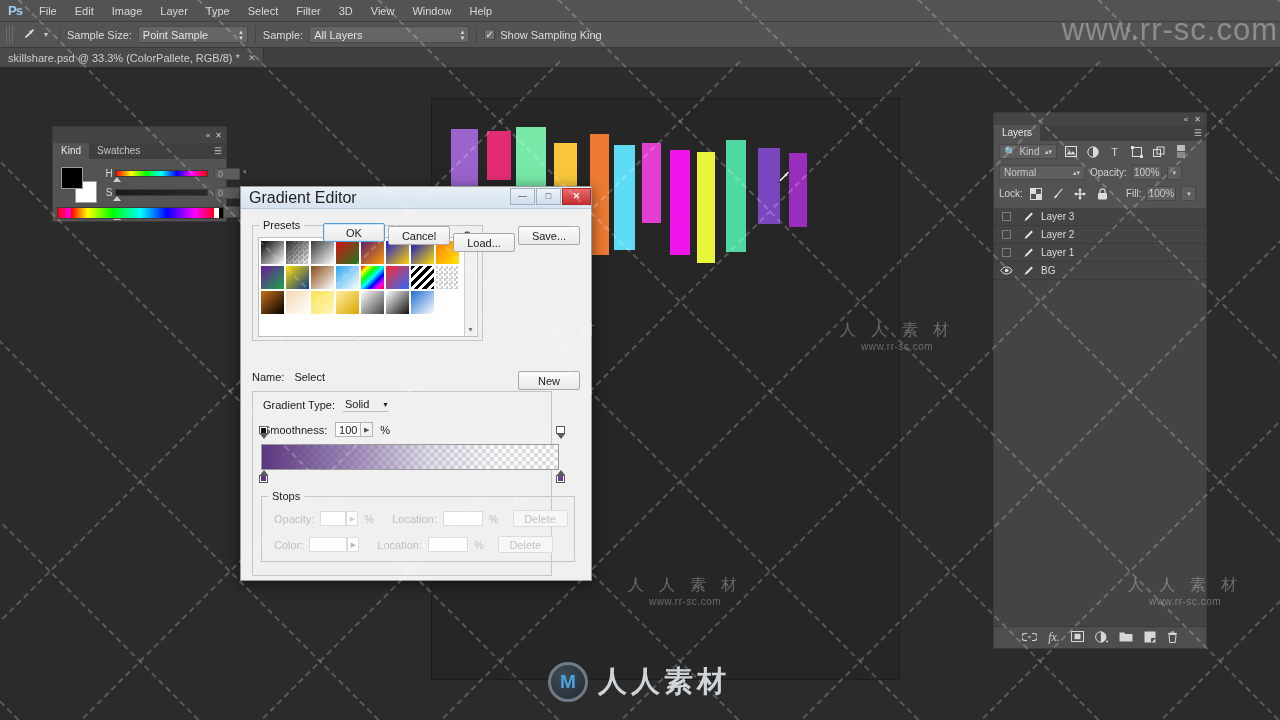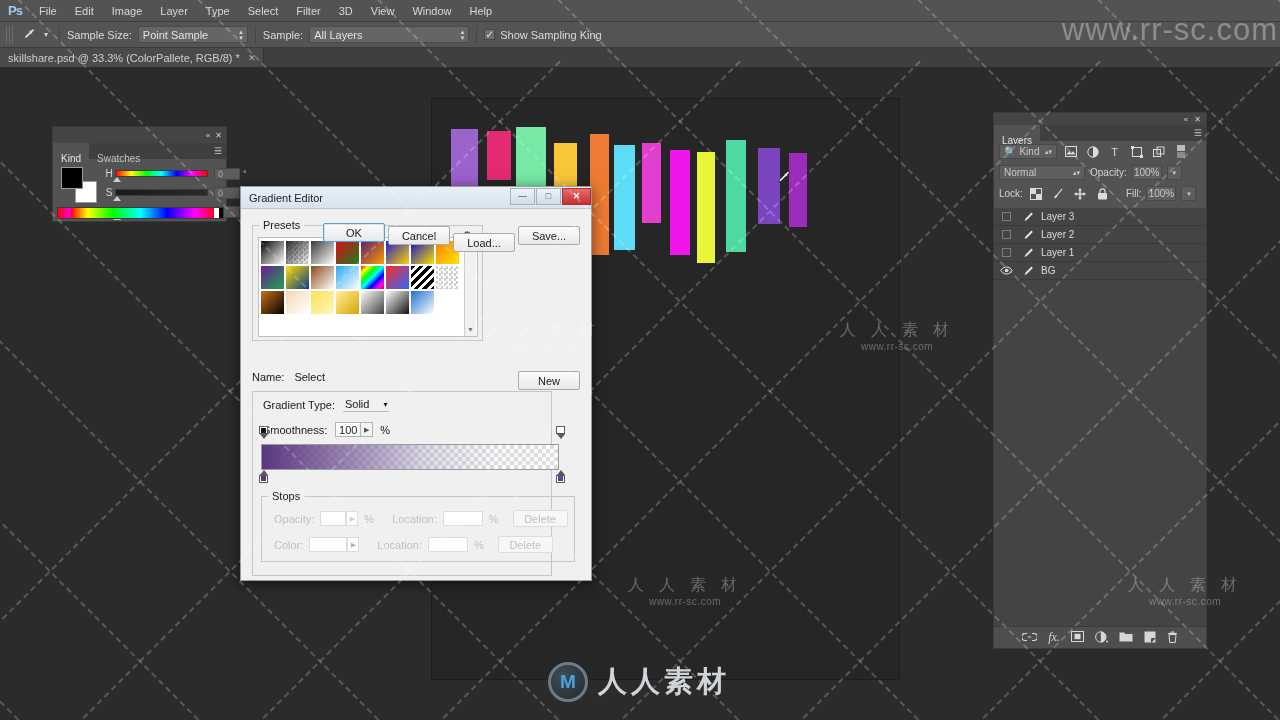--- a/index.html
+++ b/index.html
@@ -91,21 +91,21 @@
   #color-panel {
     position:absolute; left:52px; top:126px; width:175px; height:96px;
     background:#535353; border:1px solid #3b3b3b;
   }
   #color-panel .pn-head {
     height:16px; background:#444; display:flex; align-items:center;
     justify-content:flex-end; padding-right:4px; gap:5px;
   }
   .pn-head .mini { font-size:8px; color:#cfcfcf; }
   #color-panel .pn-tabs { height:16px; display:flex; background:#3f3f3f; position:relative; }
-  .pn-tab { font-size:10px; padding:8px 8px; height:16px; line-height:16px; color:#c4c4c4; }
+  .pn-tab { font-size:10px; padding:0 8px; height:16px; line-height:16px; color:#c4c4c4; }
   .pn-tab.active { background:#535353; color:#e6e6e6; }
   .pn-menu { position:absolute; right:4px; top:3px; font-size:9px; color:#c9c9c9; }
   #swatch-fg { position:absolute; left:8px; top:40px; width:22px; height:22px;
     background:#000; border:1px solid #9a9a9a; z-index:2; }
   #swatch-bg { position:absolute; left:22px; top:54px; width:22px; height:22px;
     background:#fff; border:1px solid #9a9a9a; z-index:1; }
   .slider-row { position:absolute; display:flex; align-items:center; height:13px; }
   .slider-lbl { width:12px; font-size:10px; color:#d8d8d8; text-align:center; }
   .slider-track { width:93px; height:7px; border:1px solid #3a3a3a; position:relative; }
   .slider-thumb {
@@ -171,21 +171,21 @@
     background:#f0f0f0; border:1px solid #9a9a9a;
     box-shadow:0 3px 14px rgba(0,0,0,.55);
     font-size:11px; color:#1a1a1a;
   }
   #gd-titlebar {
     height:22px;
     background:linear-gradient(to bottom,#e9f0f6,#d7e3ee);
     display:flex; align-items:center; padding-left:8px;
     border-bottom:1px solid #b9c8d6;
   }
-  #gd-title { font-size:11px; color:#222; }
+  #gd-title { font-size:16px; color:#222; }
   #gd-winbtns { margin-left:auto; display:flex; height:20px; align-items:flex-start; }
   .winbtn {
     width:25px; height:17px; border:1px solid #9fb3c4;
     background:linear-gradient(to bottom,#eef4f9,#cfdce8);
     display:flex; align-items:center; justify-content:center;
     font-size:9px; color:#3a4a58; margin-left:1px;
   }
   .winbtn.close {
     width:29px; background:linear-gradient(to bottom,#e86b6b,#c53030);
     border-color:#b02a2a; color:#fff; font-weight:bold;

